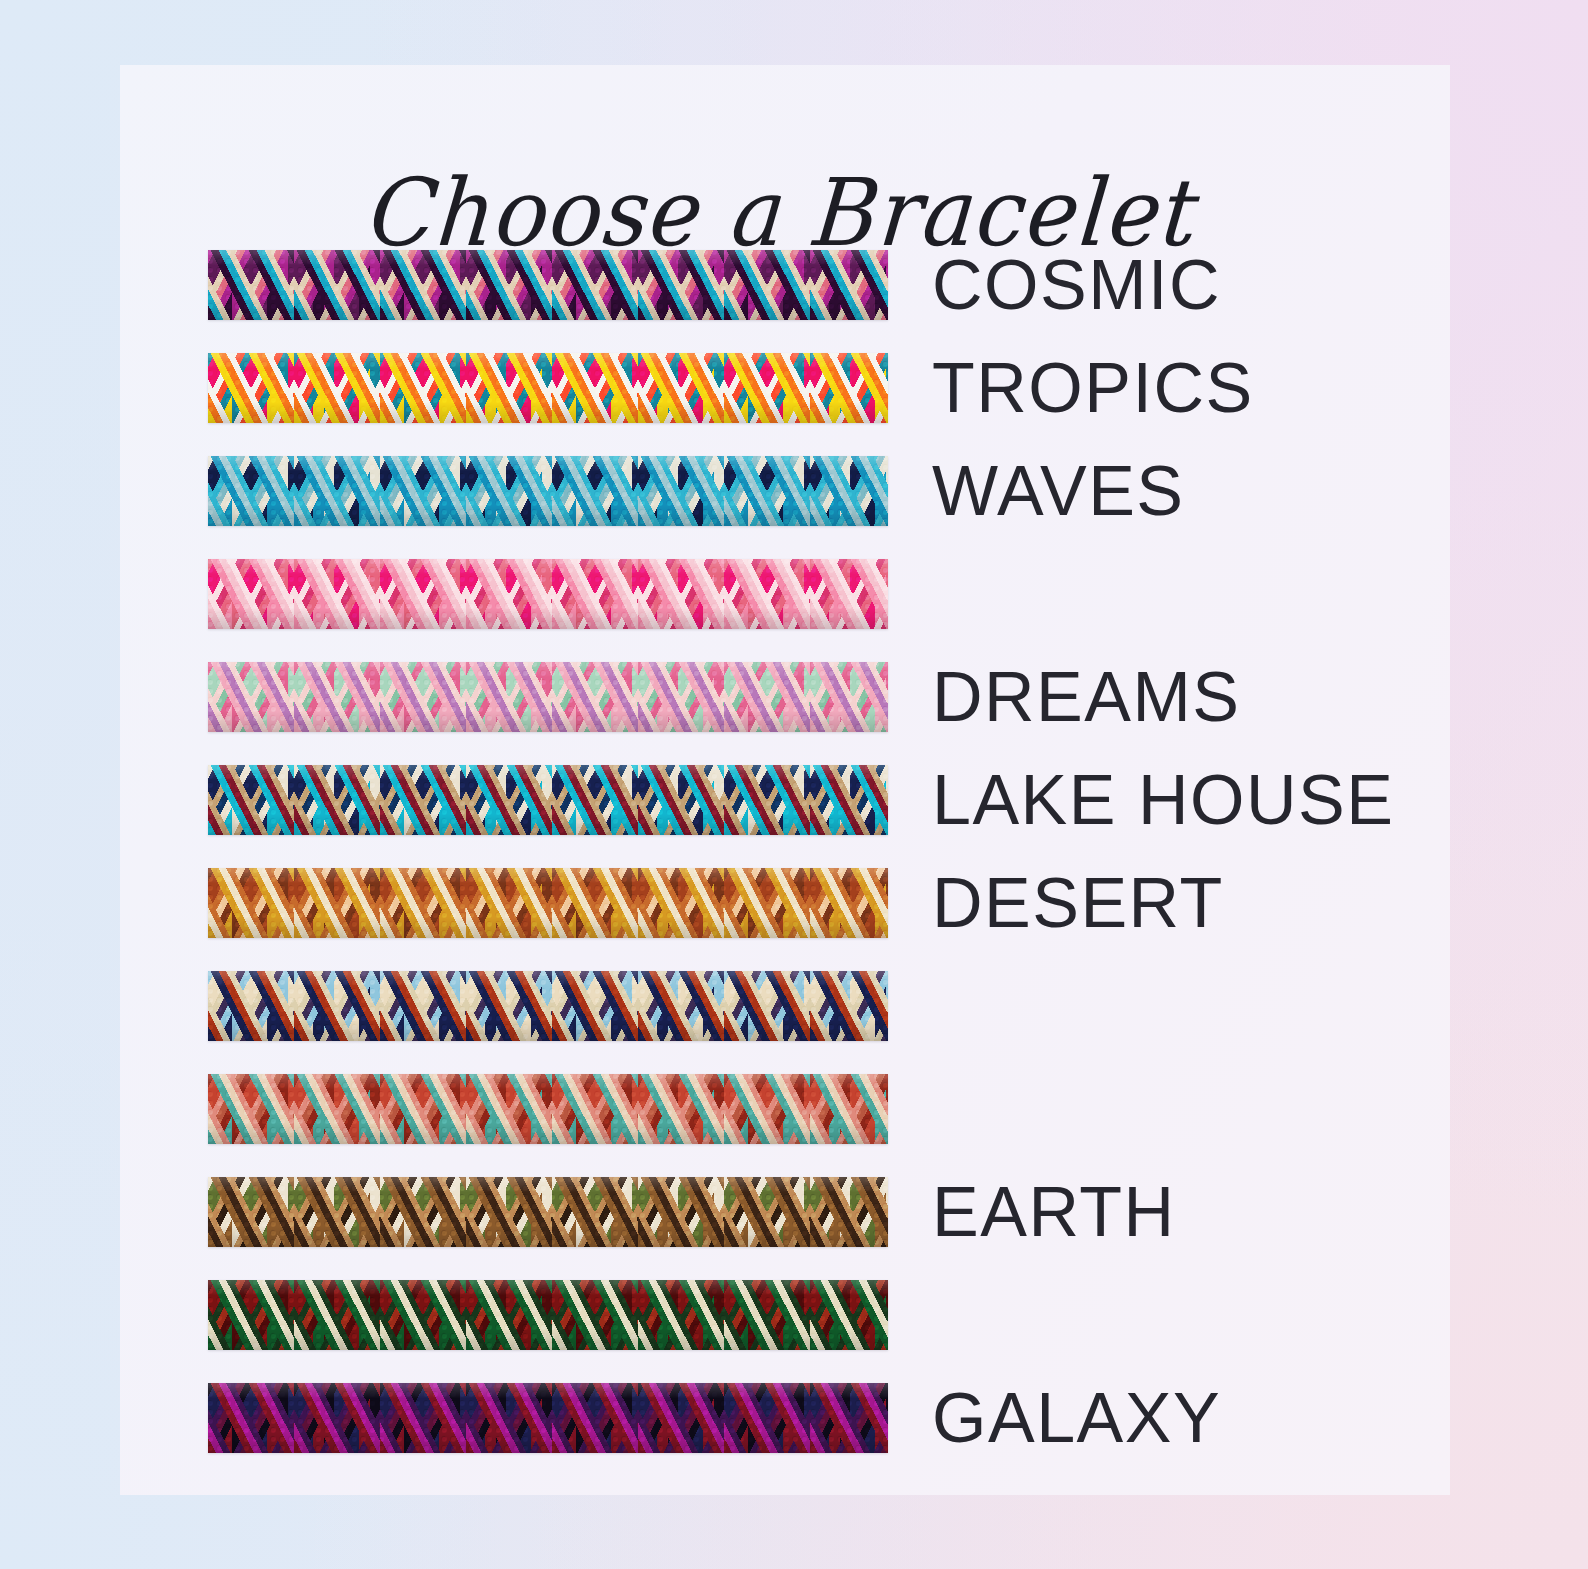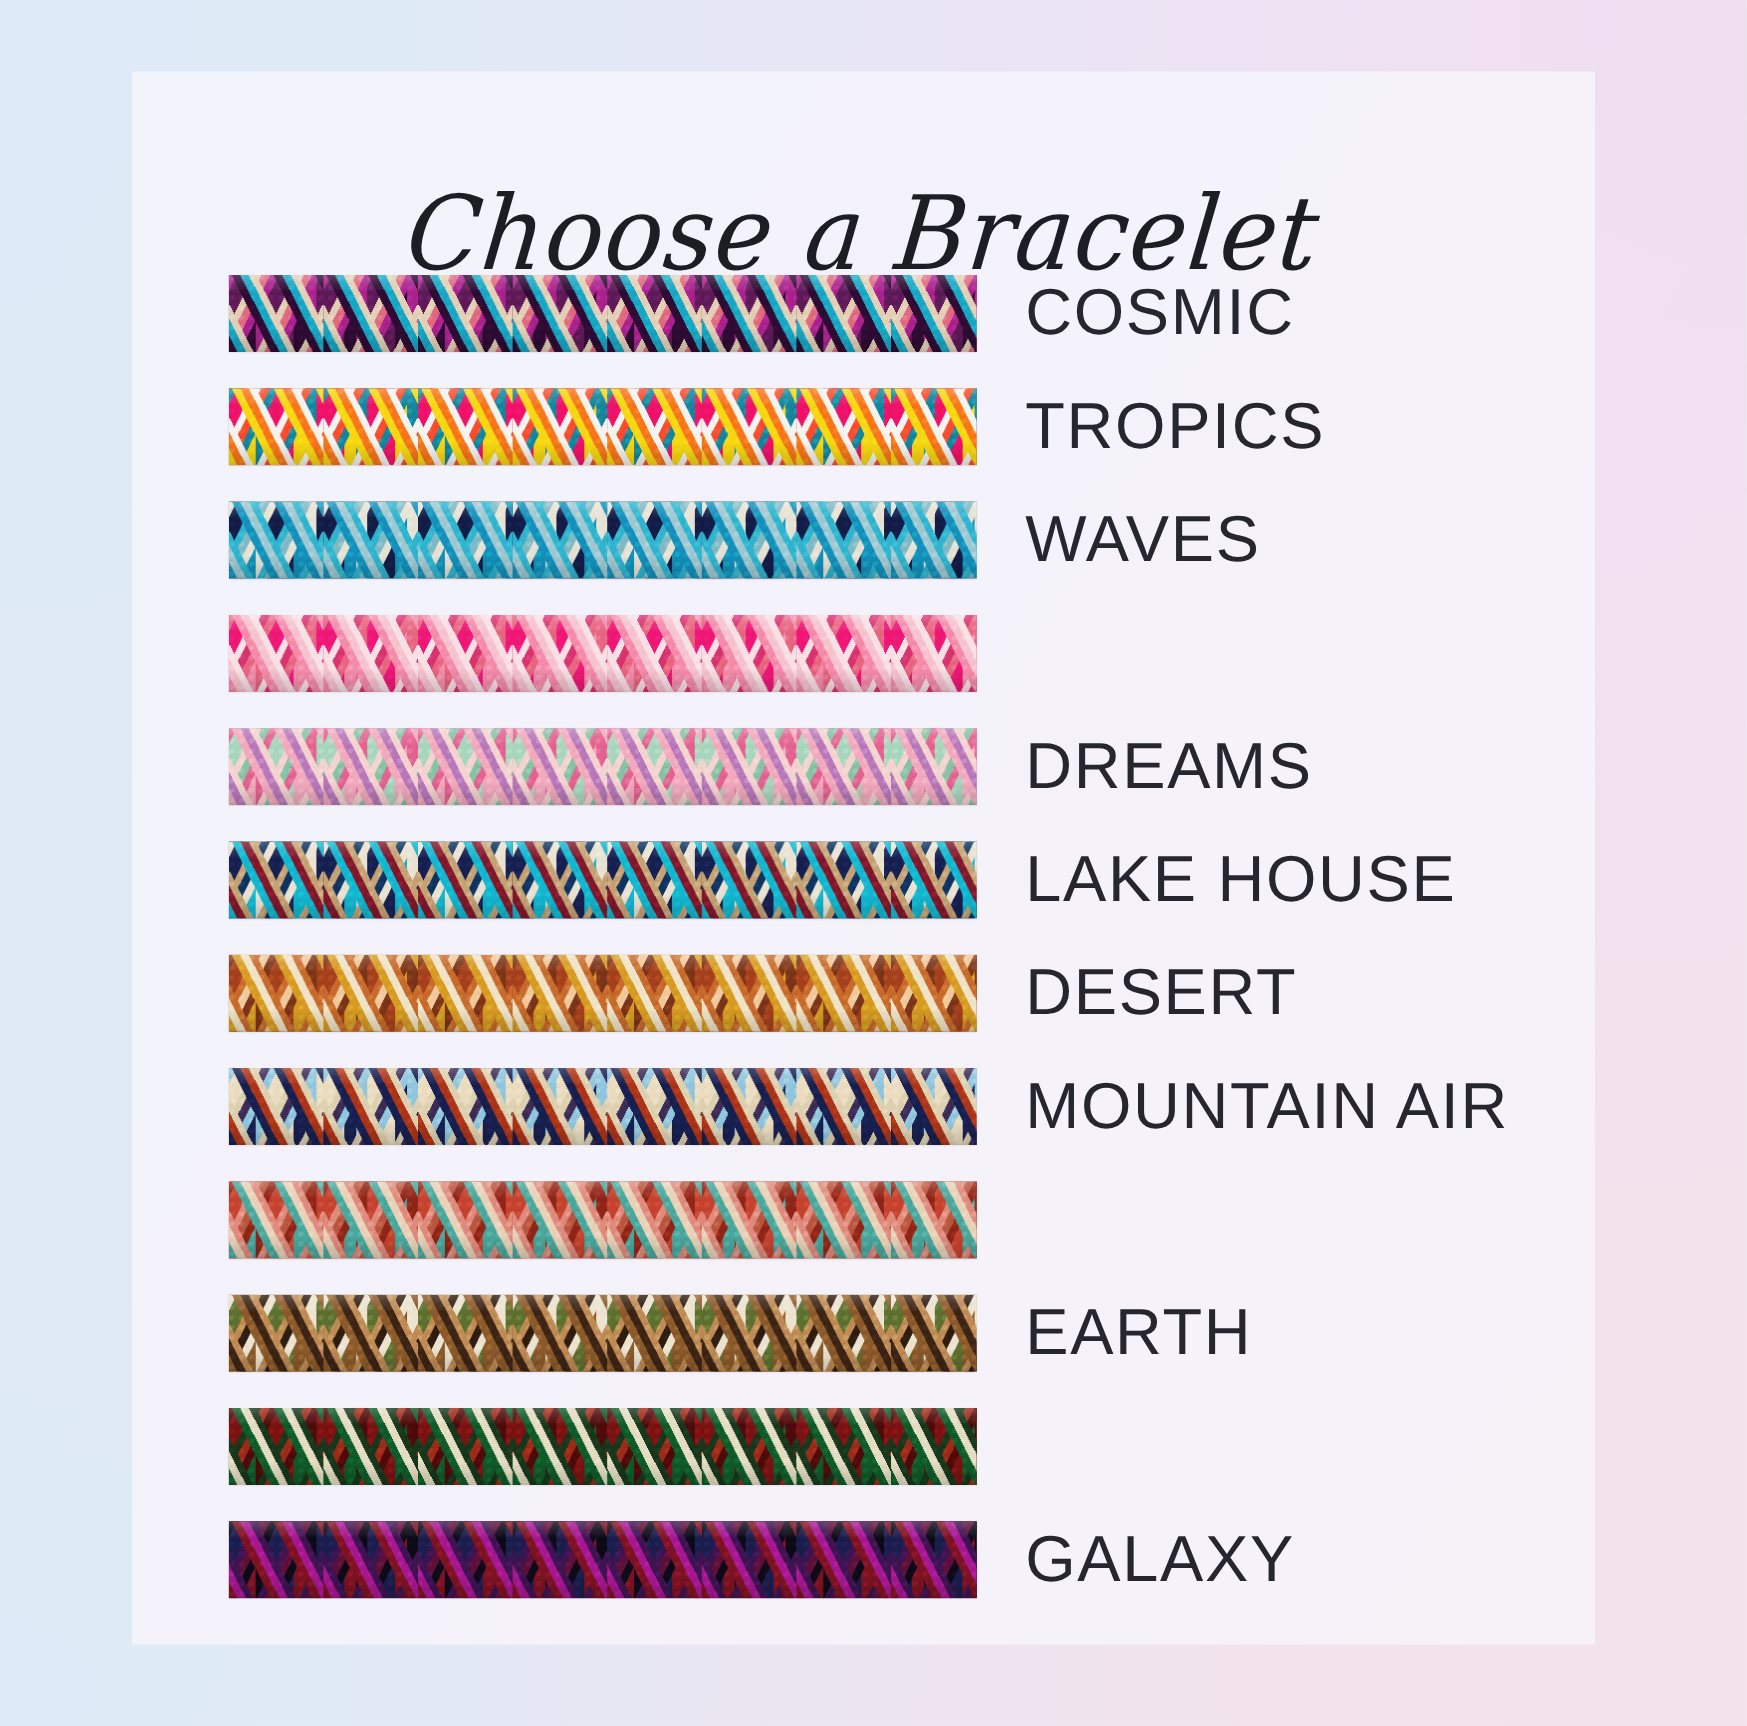--- a/index.html
+++ b/index.html
@@ -69,21 +69,21 @@
   }
   .swatch .shade{
     position:absolute;inset:0;
     background:linear-gradient(180deg,rgba(255,255,255,.20) 0%,rgba(255,255,255,0) 22%,rgba(0,0,0,0) 70%,rgba(0,0,0,.16) 100%);
   }
 
   .label{
     margin-left:44px;
     font-family:"Liberation Sans", sans-serif;
     font-weight:300;
-    font-size:59px;
+    font-size:70px;
     letter-spacing:1.5px;
     color:#26262e;
     white-space:nowrap;
     line-height:1;
   }
 </style>
 </head>
 <body>
 
 <div id="stage">
@@ -146,21 +146,20 @@
             <div class="shade"></div>
           </div>
           <div class="label">DESERT</div>
         </div>
         <div class="row">
           <div class="swatch">
             <div class="weave" style="background: repeating-linear-gradient(63deg, rgb(23, 31, 78) 0px, rgb(23, 31, 78) 7px, rgb(171, 51, 23) 7px, rgb(171, 51, 23) 14px, rgb(221, 208, 174) 14px, rgb(221, 208, 174) 20px, transparent 20px, transparent 34px) 0% 0% / 86px 70px, repeating-linear-gradient(-63deg, rgb(143, 198, 221) 0px, rgb(143, 198, 221) 7px, rgb(59, 43, 85) 7px, rgb(59, 43, 85) 14px, rgb(221, 208, 174) 14px, rgb(221, 208, 174) 20px, transparent 20px, transparent 34px) 0% 0% / 86px 70px, repeating-linear-gradient(90deg, rgb(235, 220, 191) 0px, rgb(235, 220, 191) 13px, rgb(23, 31, 78) 13px, rgb(23, 31, 78) 24px, rgb(143, 198, 221) 24px, rgb(143, 198, 221) 34px, rgb(235, 220, 191) 34px, rgb(235, 220, 191) 46px) 0% 0% / 172px 70px, linear-gradient(rgb(235, 220, 191) 0%, rgb(143, 198, 221) 30%, rgb(235, 220, 191) 55%, rgb(59, 43, 85) 80%, rgb(235, 220, 191) 100%) 0% 0% / 100% 100%;"></div>
             <div class="tex"></div>
             <div class="shade"></div>
           </div>
-          <div class="label">MOUNTAIN AIR</div>
         </div>
         <div class="row">
           <div class="swatch">
             <div class="weave" style="background: repeating-linear-gradient(63deg, rgb(74, 167, 156) 0px, rgb(74, 167, 156) 7px, rgb(232, 209, 182) 7px, rgb(232, 209, 182) 14px, rgb(224, 138, 124) 14px, rgb(224, 138, 124) 20px, transparent 20px, transparent 34px) 0% 0% / 86px 70px, repeating-linear-gradient(-63deg, rgb(143, 37, 24) 0px, rgb(143, 37, 24) 7px, rgb(185, 86, 63) 7px, rgb(185, 86, 63) 14px, rgb(224, 138, 124) 14px, rgb(224, 138, 124) 20px, transparent 20px, transparent 34px) 0% 0% / 86px 70px, repeating-linear-gradient(90deg, rgb(197, 66, 47) 0px, rgb(197, 66, 47) 13px, rgb(74, 167, 156) 13px, rgb(74, 167, 156) 24px, rgb(143, 37, 24) 24px, rgb(143, 37, 24) 34px, rgb(197, 66, 47) 34px, rgb(197, 66, 47) 46px) 0% 0% / 172px 70px, linear-gradient(rgb(197, 66, 47) 0%, rgb(143, 37, 24) 30%, rgb(197, 66, 47) 55%, rgb(185, 86, 63) 80%, rgb(197, 66, 47) 100%) 0% 0% / 100% 100%;"></div>
             <div class="tex"></div>
             <div class="shade"></div>
           </div>
         </div>
         <div class="row">
           <div class="swatch">

